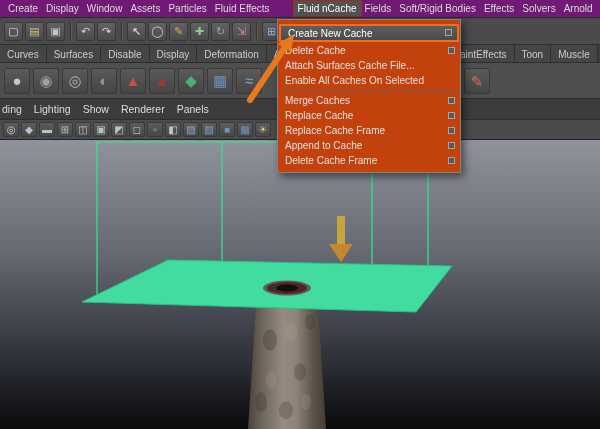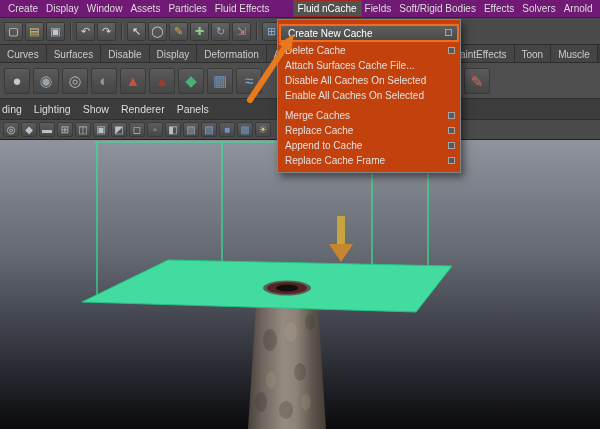--- a/index.html
+++ b/index.html
@@ -225,40 +225,41 @@
     <span class="obox"></span>
   </div>
   <div class="dd-item">
     <span>Delete Cache</span>
     <span class="obox"></span>
   </div>
   <div class="dd-item">
     <span>Attach Surfaces Cache File...</span>
   </div>
   <div class="dd-item">
-    <span>Disable All Caches On Selected</span>
-  </div>
-  <div class="dd-item">
     <span>Enable All Caches On Selected</span>
   </div>
   <div class="dd-sep"></div>
   <div class="dd-item">
     <span>Merge Caches</span>
     <span class="obox"></span>
   </div>
   <div class="dd-item">
     <span>Replace Cache</span>
     <span class="obox"></span>
   </div>
   <div class="dd-item">
+    <span>Replace Cache Frame</span>
+    <span class="obox"></span>
+  </div>
+  <div class="dd-item">
     <span>Append to Cache</span>
     <span class="obox"></span>
   </div>
   <div class="dd-item">
-    <span>Replace Cache Frame</span>
+    <span>Delete Cache Frame</span>
     <span class="obox"></span>
   </div>
 </div>
 
 <svg class="overlay" viewBox="0 0 600 429">
   <g>
     <line x1="250" y1="100" x2="285" y2="47" stroke="#e87a1e" stroke-width="6" stroke-linecap="round"></line>
     <polygon points="294,34 291,52 278,44" fill="#e87a1e"></polygon>
   </g>
 </svg>

